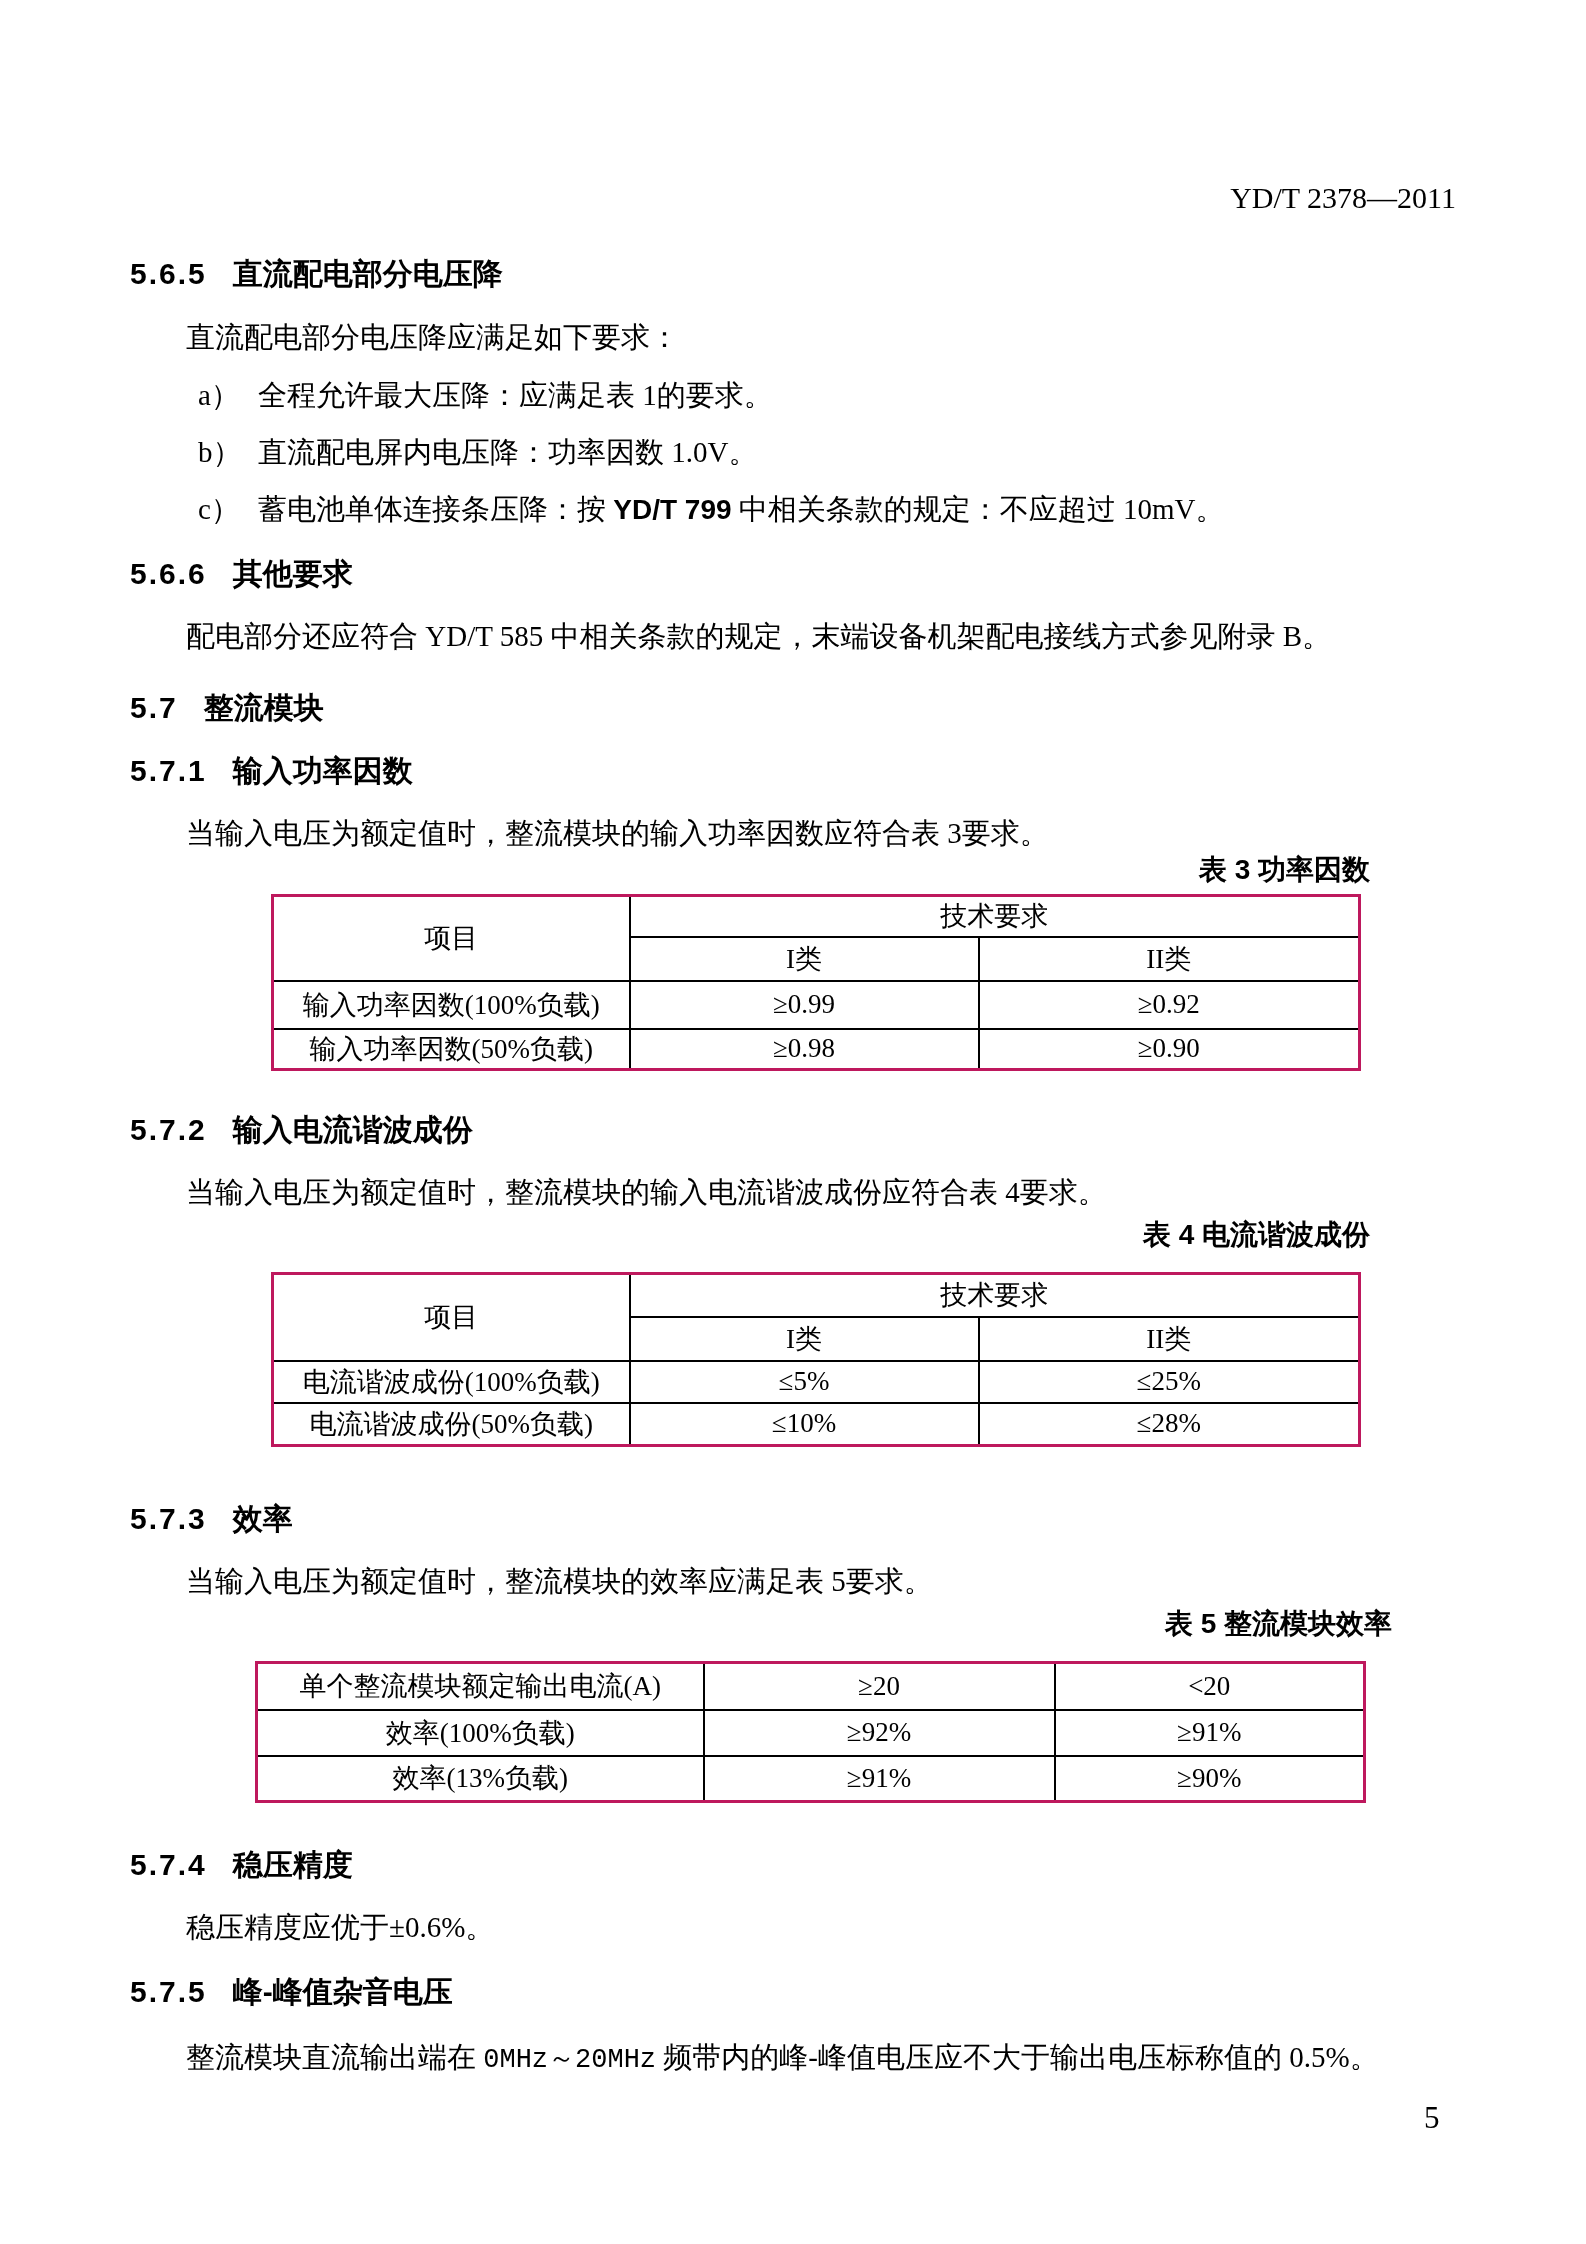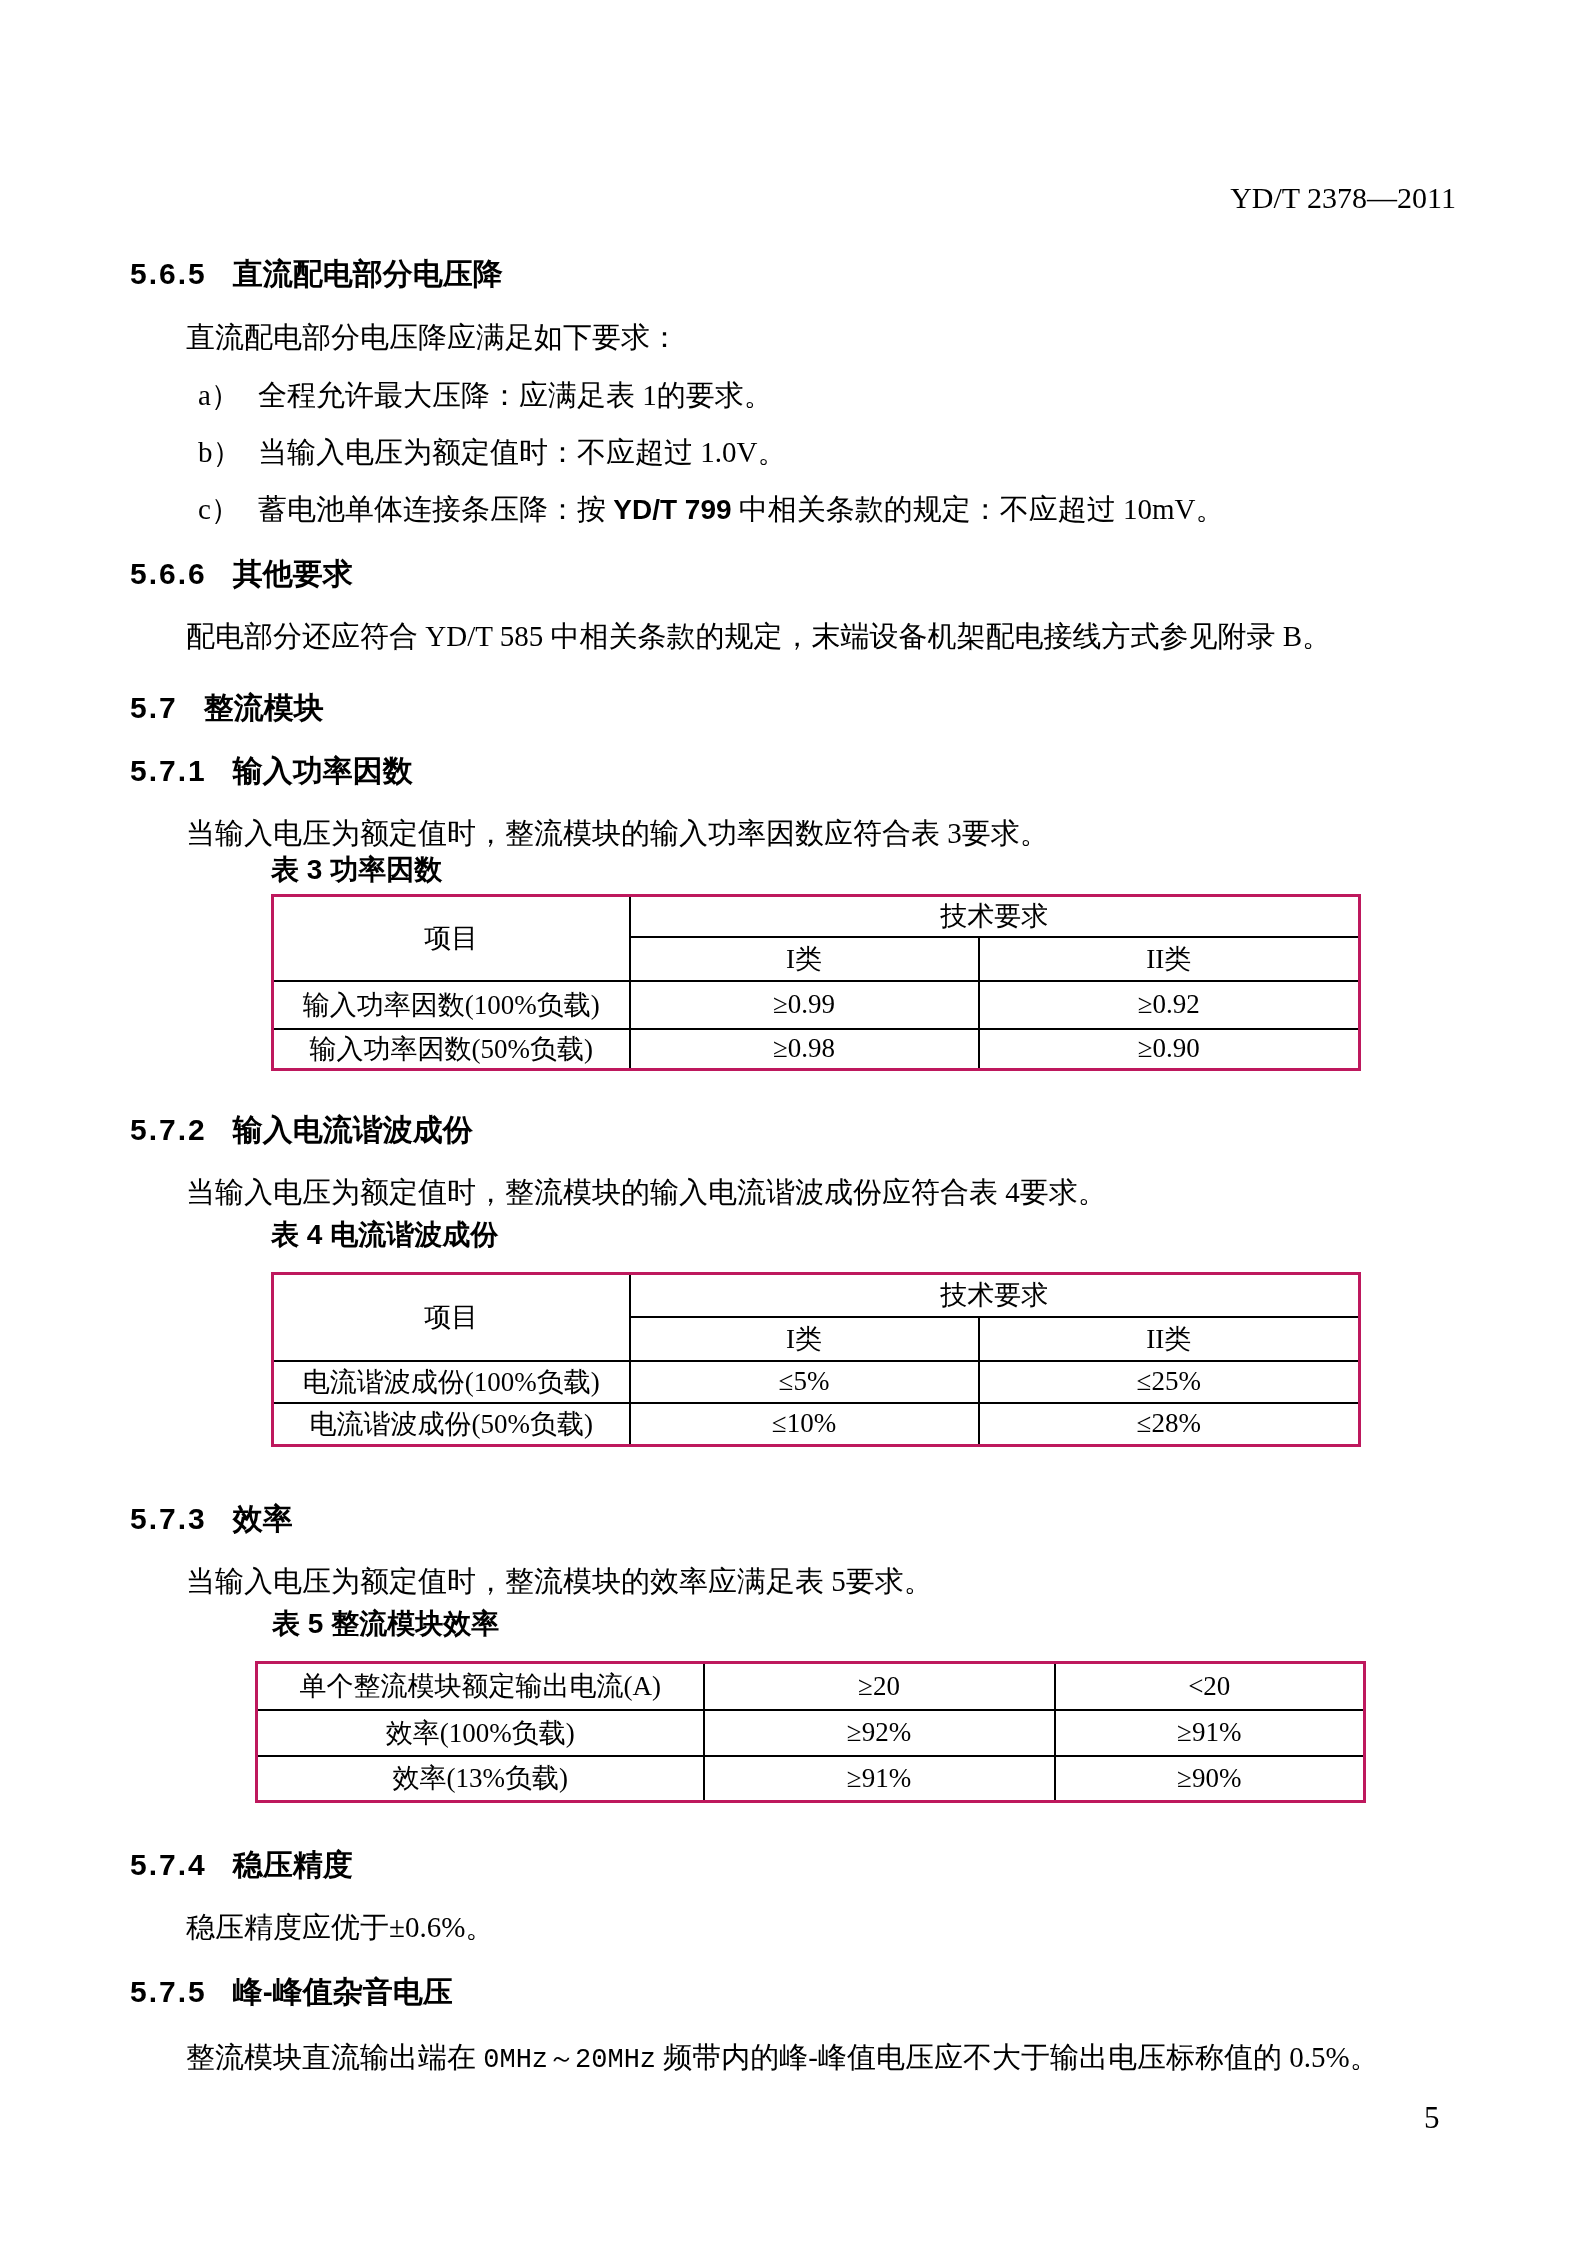--- a/index.html
+++ b/index.html
@@ -50,21 +50,21 @@
     font-weight: bold;
     font-size: 28px;
   }
   .refm {
     font-family: Liberation Mono, monospace;
     font-size: 27px;
     margin-top: 30px;
   }
   .tcap {
     position: absolute;
-    text-align: left;
+    text-align: right;
     font-family: "Liberation Sans", "DejaVu Sans", sans-serif;
     font-weight: bold;
     font-size: 28px;
     white-space: nowrap;
   }
   table.dtable {
     position: absolute;
     border-collapse: collapse;
     table-layout: fixed;
     border: 3px solid #be185d;
@@ -94,21 +94,21 @@
 
   <div class="hd" style="top:254px"><span class="num">5.6.5</span><span class="ttl">直流配电部分电压降</span></div>
   <div class="para ind" style="top:318px">直流配电部分电压降应满足如下要求：</div>
 
   <div class="li" style="top:376px">
     <span class="lbl">a）</span>
       <span class="litext">全程允许最大压降：应满足表 1的要求。</span>
   </div>
   <div class="li" style="top:433px">
     <span class="lbl">b）</span>
-      <span class="litext">当输入电压为额定值时：不应超过 1.0V。</span>
+      <span class="litext">直流配电屏内电压降：功率因数 1.0V。</span>
   </div>
   <div class="li" style="top:490px">
     <span class="lbl">c）</span>
       <span class="litext"><span>蓄电池单体连接条压降：按 </span><span class="refb">YD/T 799</span><span> 中相关条款的规定：不应超过 10mV。</span></span>
   </div>
 
   <div class="hd" style="top:554px"><span class="num">5.6.6</span><span class="ttl">其他要求</span></div>
   <div class="para ind" style="top:617px">配电部分还应符合 YD/T 585 中相关条款的规定，末端设备机架配电接线方式参见附录 B。</div>
 
   <div class="hd" style="top:688px"><span class="num">5.7</span><span class="ttl">整流模块</span></div>

